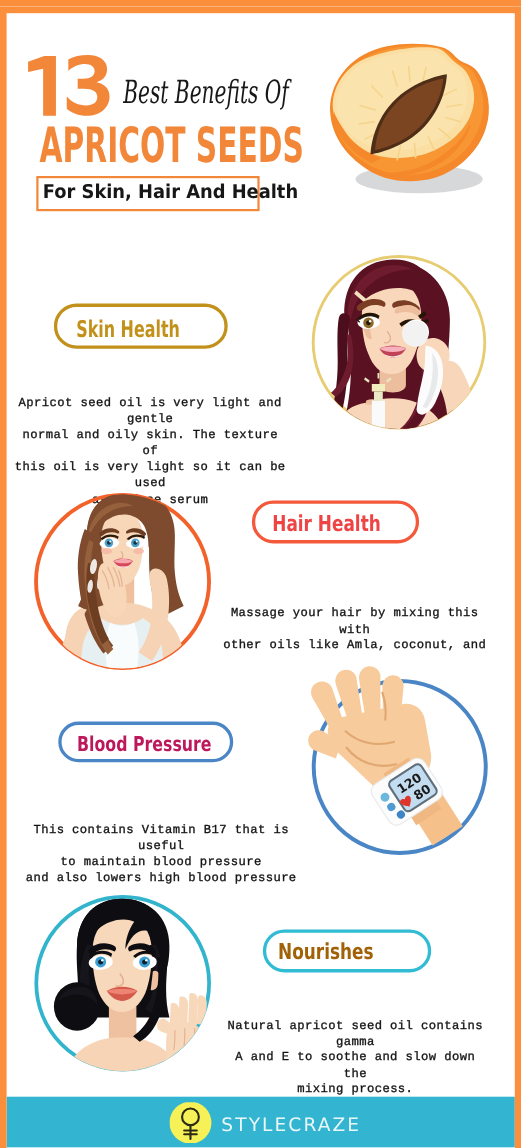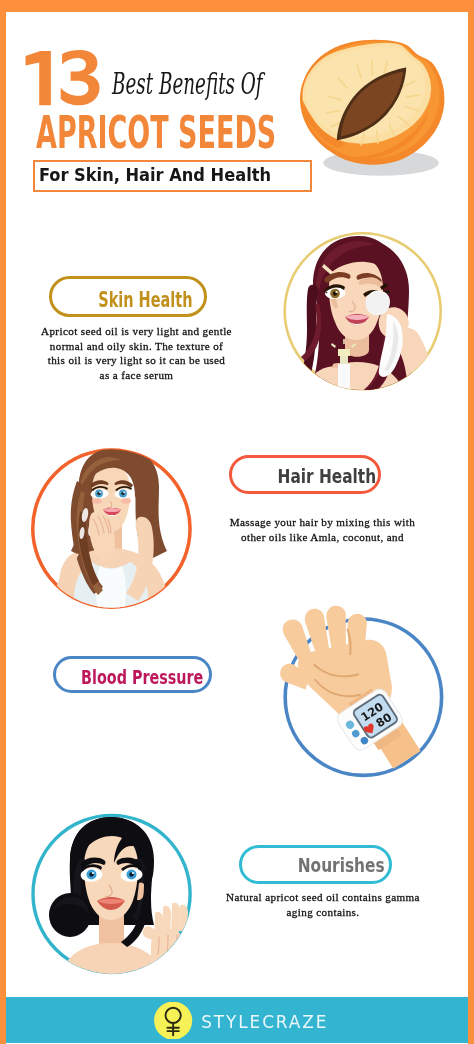--- a/index.html
+++ b/index.html
@@ -18,52 +18,52 @@
            color:#F2873A;font-family:"DejaVu Sans",sans-serif;letter-spacing:0px;
            transform:scaleX(0.99);transform-origin:left top;}
   #hdr-script{left:112px;top:63px;font-size:29px;line-height:30px;color:#171717;
               font-family:"DejaVu Serif Condensed","DejaVu Serif",serif;
               font-style:italic;font-weight:normal;white-space:nowrap;
               transform:scaleX(0.703);transform-origin:left top;}
   #hdr-title{left:36px;top:105px;font-size:44.2px;line-height:44px;font-weight:bold;
              color:#F2873A;letter-spacing:0px;white-space:nowrap;
              font-family:"DejaVu Sans Condensed","DejaVu Sans",sans-serif;
              transform:scaleX(0.679);transform-origin:left top;}
-  #hdr-sub-box{left:33px;top:153.5px;width:279px;height:32px;border:2.2px solid #F2873A;
+  #hdr-sub-box{left:33px;top:153.5px;width:203px;height:32px;border:2.2px solid #F2873A;
                box-sizing:border-box;text-decoration:underline;}
   #hdr-sub{left:2px;top:0px;width:236px;height:27px;line-height:27px;text-align:center;
            font-size:17.3px;font-weight:bold;color:#171717;
            font-family:"DejaVu Sans Condensed","DejaVu Sans",sans-serif;
            transform:scaleX(1.0436);transform-origin:center top;}
 
   
   .pill{box-sizing:border-box;border-radius:999px;border:3.4px solid #000;
-        display:flex;align-items:center;justify-content:flex-end;
+        display:flex;align-items:center;justify-content:flex-start;
         font-weight:bold;background:#fff;
         font-family:"DejaVu Sans Condensed","DejaVu Sans",sans-serif;}
   .pill>span{display:inline-block;white-space:nowrap;}
 
   
   .copy{text-align:center;font-size:11.1px;line-height:14.6px;color:#141414;
-        letter-spacing:0.38px;font-family:Liberation Serif, serif;font-weight:normal;
+        letter-spacing:0.38px;font-family:Liberation Mono, monospace;font-weight:normal;margin-top:36px;
         -webkit-text-stroke:0.3px #141414;}
 
   #pill-skin{left:48.6px;top:270.3px;width:158px;height:41px;border-color:#C2911B;color:#C2911B;font-size:21px;}
   #pill-skin>span{transform:translate(2.9px,2.6px) scaleX(0.767);}
   #copy-skin{left:12px;top:318px;width:249px;}
 
-  #pill-hair{left:229.2px;top:448.5px;width:151.7px;height:39px;border-color:#F4593C;color:#404040;font-size:20px;}
+  #pill-hair{left:229.2px;top:448.5px;width:151.7px;height:39px;border-color:#F4593C;color:#ef4444;font-size:20px;}
   #pill-hair>span{transform:translate(7.1px,1.7px) scaleX(0.854);}
   #copy-hair{left:200px;top:509px;width:245px;}
 
   #pill-bp{left:53.4px;top:649.6px;width:158.7px;height:37.9px;border-color:#4A86C6;color:#be185d;font-size:18.6px;}
   #pill-bp>span{transform:translate(3.9px,3px) scaleX(0.857);}
   #copy-bp{left:23px;top:706px;width:247px;}
 
-  #pill-nour{left:239.2px;top:839.2px;width:152.4px;height:39px;border-color:#31BCD4;color:#737373;font-size:20px;}
+  #pill-nour{left:239.2px;top:839.2px;width:152.4px;height:39px;border-color:#31BCD4;color:#a16207;font-size:20px;}
   #pill-nour>span{transform:translate(3.3px,0px) scaleX(0.854);}
   #copy-nour{left:200px;top:884px;width:246px;}
 
   
   #footer{left:6px;top:990.5px;width:462px;height:46.5px;background:#33B5D1;}
   #logo-wrap{left:154.3px;top:996px;width:38.3px;height:37.2px;}
   #brand{left:201.2px;top:1005.5px;font-size:16.9px;letter-spacing:1.9px;color:#EAF7FA;
          font-weight:normal;font-family:"DejaVu Sans",sans-serif;white-space:nowrap;}
 </style>
 </head>
@@ -347,20 +347,25 @@
       <text x="127" y="121" font-family="DejaVu Sans, sans-serif" font-size="13" font-weight="bold" fill="#1A1A1A" text-anchor="middle">120</text>
       <text x="133" y="136" font-family="DejaVu Sans, sans-serif" font-size="13" font-weight="bold" fill="#1A1A1A" text-anchor="middle">80</text>
       <path d="M114 128c2-3 6-2 6 1 0 3-4 6-6 8-2-2-6-5-6-8 0-3 4-4 6-1z" fill="#E0352B"></path>
     </g>
     </g>
   </svg>
 
   <div class="abs pill" id="pill-bp">
     <span>Blood Pressure</span>
   </div>
+  <div class="abs copy" id="copy-bp">
+      <div class="line">This contains Vitamin B17 that is useful</div>
+      <div class="line">to maintain blood pressure</div>
+      <div class="line">and also lowers high blood pressure</div>
+    </div>
 
   <svg class="abs" id="ill-nour" width="165" height="165" viewBox="0 0 165 165" style="left:29px;top:805px">
     <defs>
         <clipPath id="clipNour">
           <circle cx="82.55" cy="82.9" r="80"></circle>
         </clipPath>
       </defs>
     <circle cx="82.55" cy="82.9" r="78.55" fill="none" stroke="#32B4CC" stroke-width="3.4"></circle>
     <g clip-path="url(#clipNour)">
 
@@ -421,21 +426,22 @@
         <path d="M148 124c0 7 0 13-1 19"></path>
       </g>
     </g>
   </svg>
 
   <div class="abs pill" id="pill-nour">
     <span>Nourishes</span>
   </div>
   <div class="abs copy" id="copy-nour">
       <div class="line">Natural apricot seed oil contains gamma</div>
-      <div class="line">aging contains.</div>
+      <div class="line">A and E to soothe and slow down the</div>
+      <div class="line">mixing process.</div>
     </div>
 
   <div class="abs" id="footer"></div>
   <svg class="abs" id="logo-wrap" viewBox="0 0 40 39">
     <circle cx="20" cy="19.5" r="20" fill="#F6F157"></circle>
     <circle cx="20" cy="14" r="8" fill="none" stroke="#2C2A13" stroke-width="2"></circle>
     <path d="M20 22v13" stroke="#2C2A13" stroke-width="2" stroke-linecap="round"></path>
     <path d="M14 27h12" stroke="#2C2A13" stroke-width="2" stroke-linecap="round"></path>
     <path d="M14 30.5h12" stroke="#2C2A13" stroke-width="2" stroke-linecap="round"></path>
   </svg>

